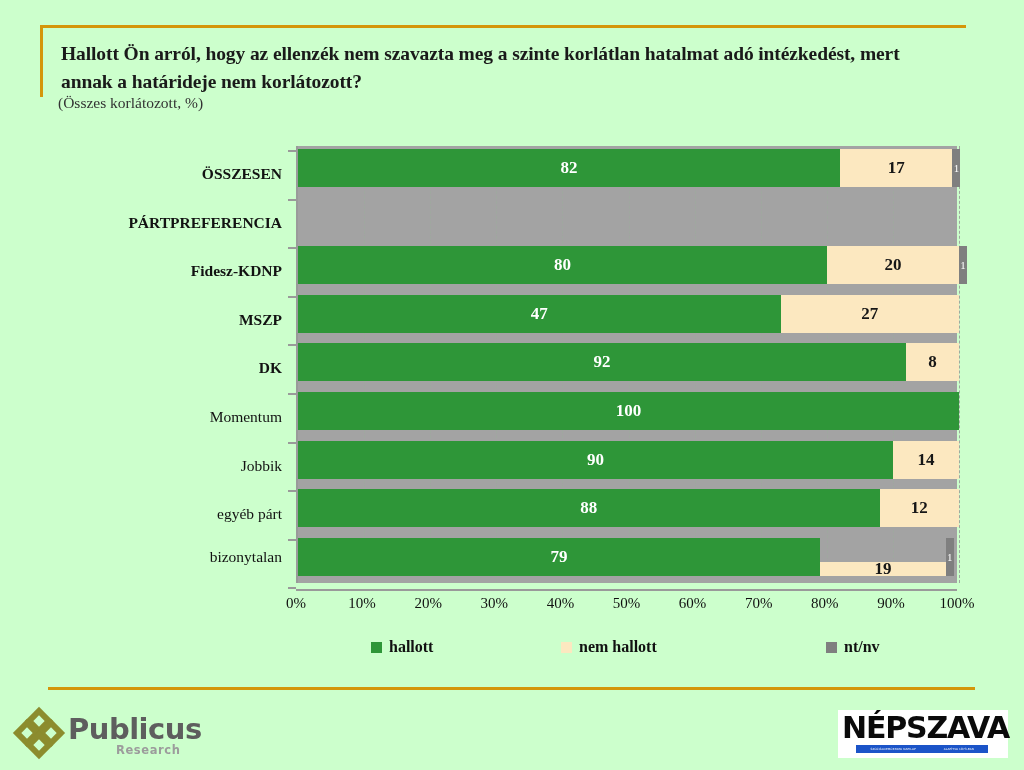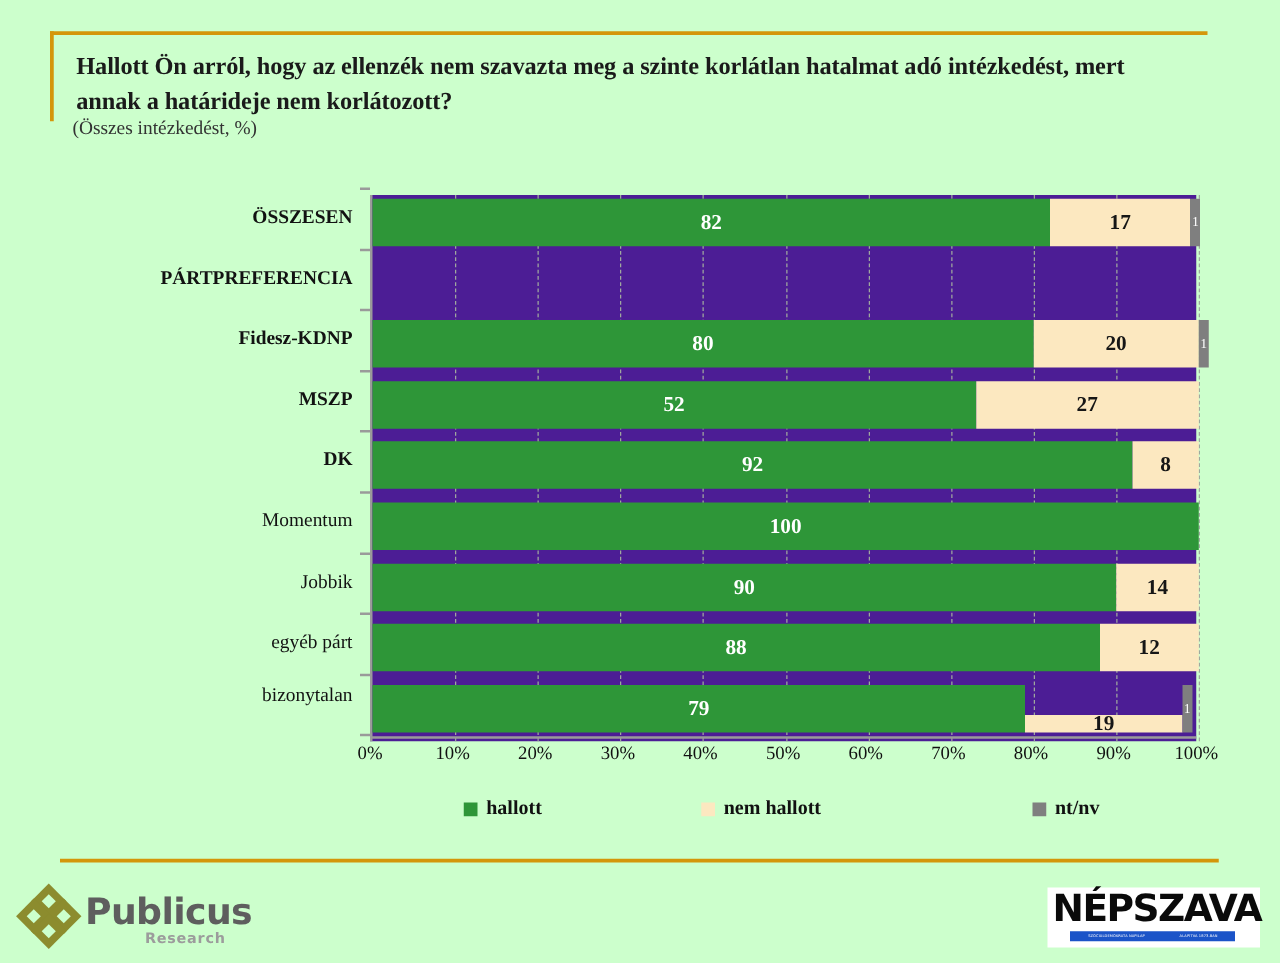--- a/index.html
+++ b/index.html
@@ -59,24 +59,24 @@
     line-height: 20px;
     font-size: 15.5px;
     color: #121212;
     text-align: right;
     white-space: nowrap;
   }
   .cat-label.bold { font-weight: bold; }
 
   #plot {
     position: absolute;
-    left: 296px; top: 16px;
+    left: 296px; top: 6px;
     width: 661px;
     height: 437px;
-    background: #4c1d95;
+    background: #a3a3a3;
     border-left: 2px solid #9A9A9A;
   }
   .gridline {
     position: absolute;
     top: 0; bottom: 0;
     width: 0;
     border-left: 1px dashed #9FA89F;
   }
   #plot-baseline {
     position: absolute;
@@ -236,21 +236,21 @@
     letter-spacing: 0.1px;
     transform: scale(0.9);
   }
 </style>
 </head>
 <body>
 
 <div id="title-block">
   <div id="title-text">Hallott Ön arról, hogy az ellenzék nem szavazta meg a szinte korlátlan hatalmat adó intézkedést, mert annak a határideje nem korlátozott?</div>
 </div>
-<div id="subtitle-text">(Összes intézkedést, %)</div>
+<div id="subtitle-text">(Összes korlátozott, %)</div>
 
 <div id="chart">
 
   <div id="cat-axis">
       <div class="cat-label bold" style="top: 12px;">ÖSSZESEN</div>
       <div class="cat-label bold" style="top: 60.6px;">PÁRTPREFERENCIA</div>
       <div class="cat-label bold" style="top: 109.2px;">Fidesz-KDNP</div>
       <div class="cat-label bold" style="top: 157.8px;">MSZP</div>
       <div class="cat-label bold" style="top: 206.4px;">DK</div>
       <div class="cat-label" style="top: 255px;">Momentum</div>
@@ -274,21 +274,21 @@
         <div class="seg seg-hallott" style="left: 0px; width: 542.02px;">82</div>
         <div class="seg seg-nem" style="left: 542.02px; width: 112.37px;">17</div>
         <div class="seg seg-ntnv" style="left: 654.39px; width: 8px;">1</div>
       </div>
       <div class="bar-row" style="top: 100.2px;">
         <div class="seg seg-hallott" style="left: 0px; width: 528.8px;">80</div>
         <div class="seg seg-nem" style="left: 528.8px; width: 132.2px;">20</div>
         <div class="seg seg-ntnv" style="left: 661px; width: 8px;">1</div>
       </div>
       <div class="bar-row" style="top: 148.8px;">
-        <div class="seg seg-hallott" style="left: 0px; width: 482.53px;">52</div>
+        <div class="seg seg-hallott" style="left: 0px; width: 482.53px;">47</div>
         <div class="seg seg-nem" style="left: 482.53px; width: 178.47px;">27</div>
       </div>
       <div class="bar-row" style="top: 197.4px;">
         <div class="seg seg-hallott" style="left: 0px; width: 608.12px;">92</div>
         <div class="seg seg-nem" style="left: 608.12px; width: 52.88px;">8</div>
       </div>
       <div class="bar-row" style="top: 246px; padding-left: 26px;">
         <div class="seg seg-hallott" style="left: 0px; width: 661px;">100</div>
       </div>
       <div class="bar-row" style="top: 294.6px;">

